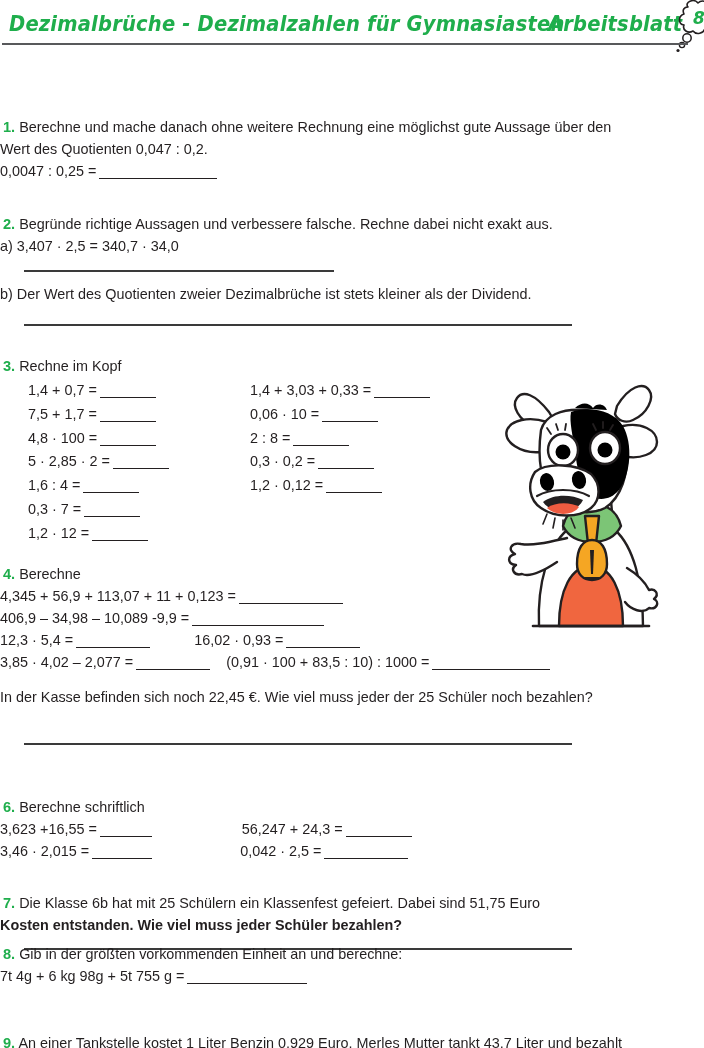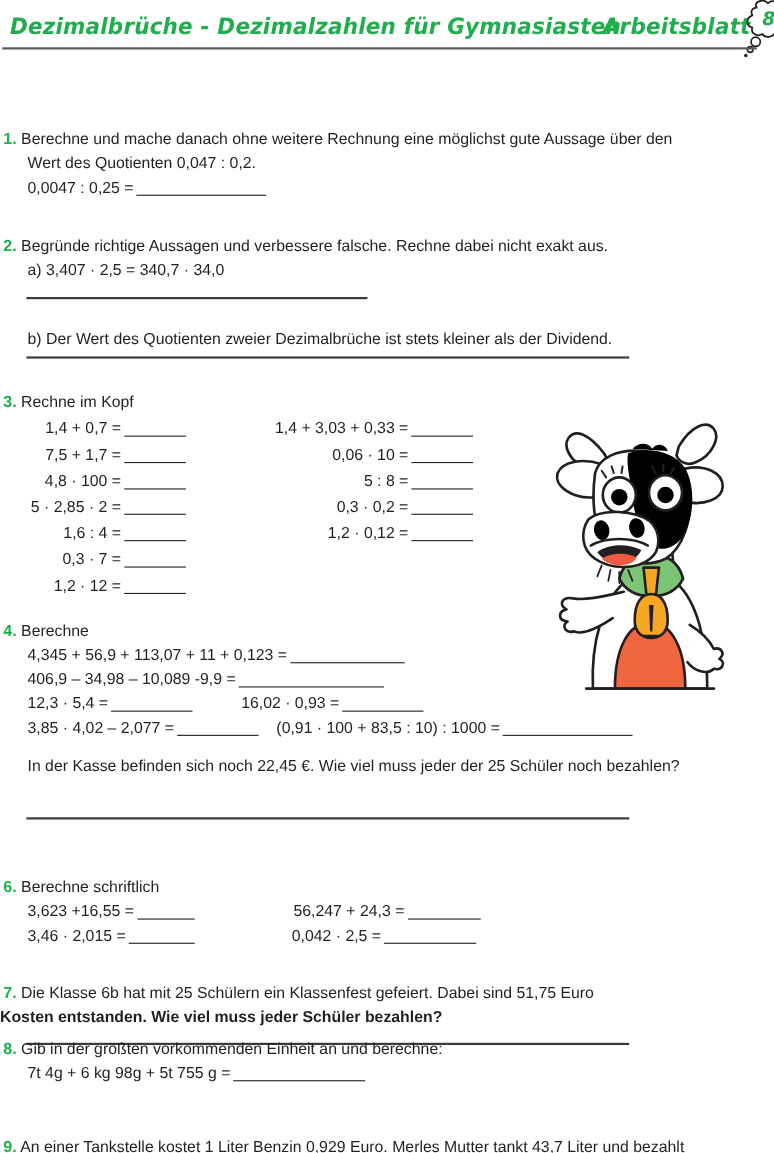--- a/index.html
+++ b/index.html
@@ -78,39 +78,39 @@
     font-size: 14.4px;
     line-height: 22px;
     color: #231f20;
   }
   .num {
     color: #1fae4c;
     font-weight: bold;
     font-size: 14.6px;
   }
   .q-head { padding-left: 3px; }
-  .indent { padding-left: 25px; }
+  .indent { }
   .noindent { padding-left: 3px; font-weight: bold; }
 
   .blank {
     display: inline-block;
     border-bottom: 1.6px solid #231f20;
     vertical-align: -3px;
     margin-left: 3px;
   }
 
   .answer-rule {
     position: absolute;
     height: 1.8px;
     background: #3a3a3a;
   }
 
   
   .colwrap { position: absolute; }
-  .colwrap .row { font-size: 14.4px; line-height: 23.8px; text-align: right; }
+  .colwrap .row { font-size: 14.4px; line-height: 23.8px; }
 
   
   .cow {
     position: absolute;
     left: 497px;
     top: 318px;
     width: 190px;
     height: 262px;
   }
 </style>
@@ -150,21 +150,21 @@
     </div>
   </div>
 
   <div class="item" style="top:163px">
     <div class="row q-head">
       <span class="num">2.</span>
       <span>Begründe richtige Aussagen und verbessere falsche. Rechne dabei nicht exakt aus.</span>
     </div>
     <div class="row indent">a) 3,407 · 2,5 = 340,7 · 34,0</div>
     <div class="answer-rule" style="left:24px;top:57px;width:310px"></div>
-    <div class="row indent" style="margin-top:41px">b) Der Wert des Quotienten zweier Dezimalbrüche ist stets kleiner als der Dividend.</div>
+    <div class="row indent" style="margin-top:26px">b) Der Wert des Quotienten zweier Dezimalbrüche ist stets kleiner als der Dividend.</div>
     <div class="answer-rule" style="left:24px;top:111px;width:548px"></div>
   </div>
 
   <div class="item" style="top:305px">
     <div class="row q-head">
       <span class="num">3.</span>
       <span>Rechne im Kopf</span>
     </div>
 
     <div class="colwrap" style="left:28px;top:24px">
@@ -173,21 +173,21 @@
       <div class="row"><span>4,8 · 100 =</span><span class="blank" style="width:56px"></span></div>
       <div class="row"><span>5 · 2,85 · 2 =</span><span class="blank" style="width:56px"></span></div>
       <div class="row"><span>1,6 : 4 =</span><span class="blank" style="width:56px"></span></div>
       <div class="row"><span>0,3 · 7 =</span><span class="blank" style="width:56px"></span></div>
       <div class="row"><span>1,2 · 12 =</span><span class="blank" style="width:56px"></span></div>
     </div>
 
     <div class="colwrap" style="left:250px;top:24px">
       <div class="row"><span>1,4 + 3,03 + 0,33 =</span><span class="blank" style="width:56px"></span></div>
       <div class="row"><span>0,06 · 10 =</span><span class="blank" style="width:56px"></span></div>
-      <div class="row"><span>5 : 8 =</span><span class="blank" style="width:56px"></span></div>
+      <div class="row"><span>2 : 8 =</span><span class="blank" style="width:56px"></span></div>
       <div class="row"><span>0,3 · 0,2 =</span><span class="blank" style="width:56px"></span></div>
       <div class="row"><span>1,2 · 0,12 =</span><span class="blank" style="width:56px"></span></div>
     </div>
   </div>
 
   <div class="item" style="top:513px">
     <div class="row q-head">
       <span class="num">4.</span>
       <span>Berechne</span>
     </div>

